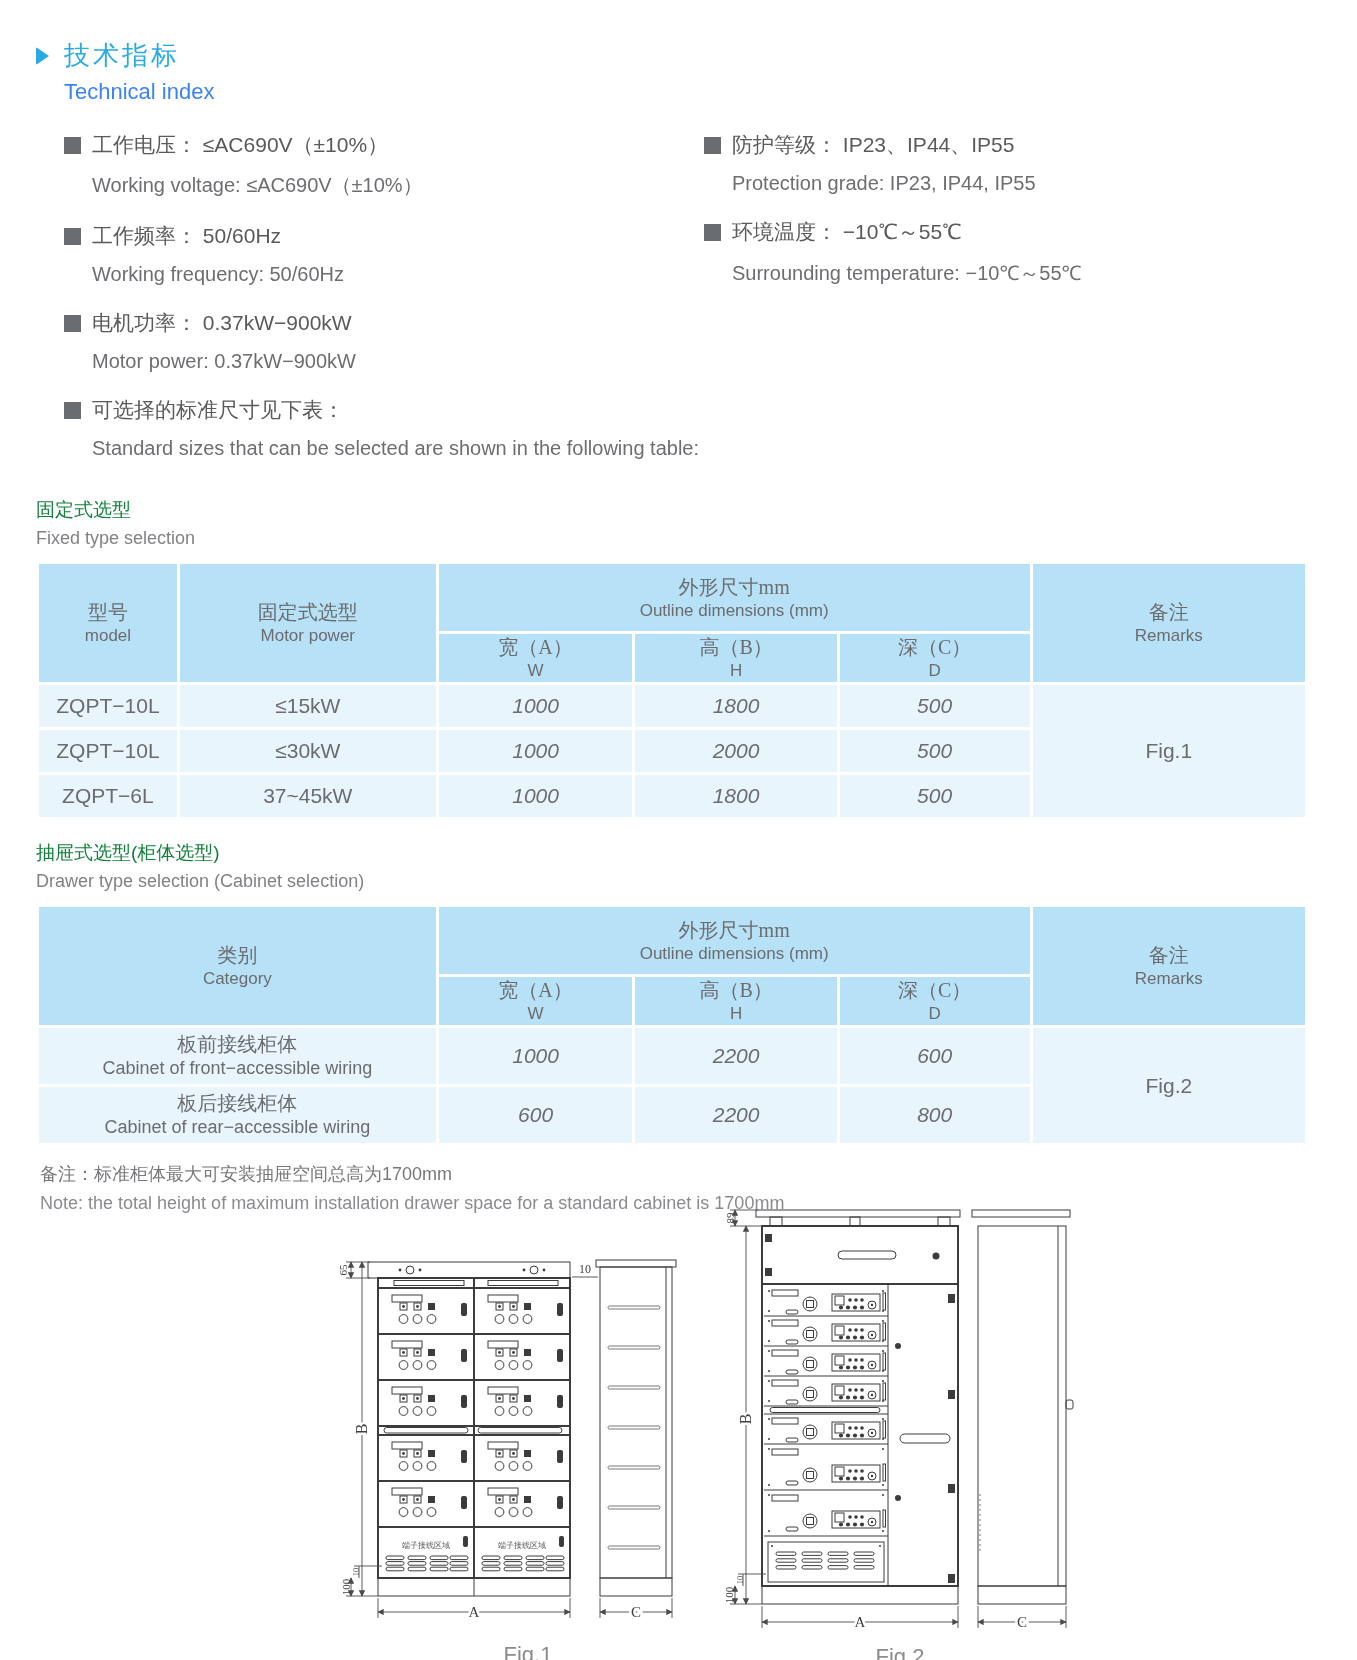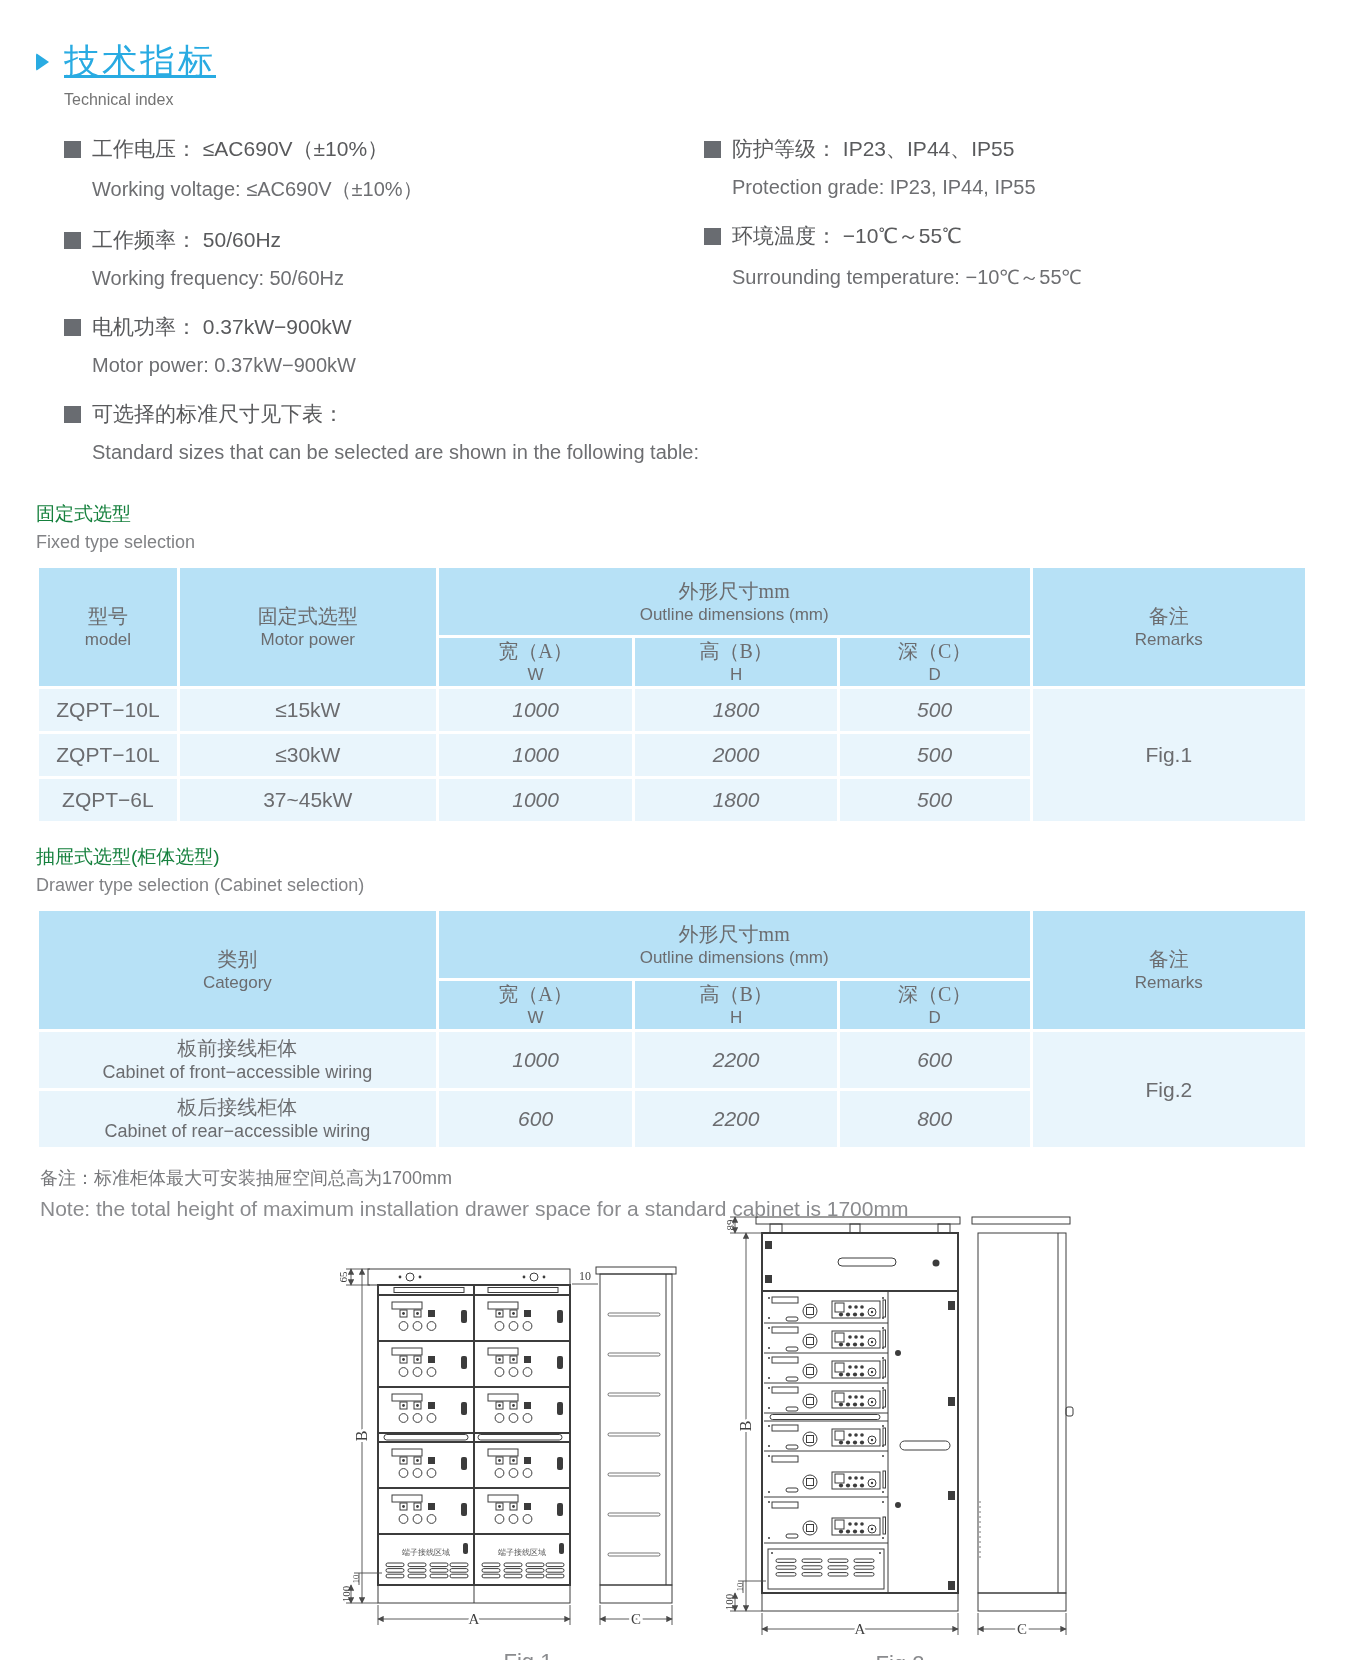--- a/index.html
+++ b/index.html
@@ -10,22 +10,22 @@
     overflow:hidden;
   }
   .page { position:absolute; inset:0; }
 
   
   .hdr { margin:38px 0 0 36px; }
   .hdr-row { display:flex; align-items:center; }
   .tri { width:0; height:0; border-left:13px solid #29abe2;
          border-top:9px solid transparent; border-bottom:9px solid transparent;
          margin-right:15px; border-radius:2px; }
-  .title-zh { font-size:35px; color:#29abe2; letter-spacing:3px;text-decoration:underline; }
-  .title-en { font-size:16px; color:#737373; margin:6px 0 0 28px; }
+  .title-zh { font-size:26px; color:#29abe2; letter-spacing:3px; }
+  .title-en { font-size:22px; color:#3b82f6; margin:6px 0 0 28px; }
 
   
   .specs { display:flex; margin:26px 0 0 64px; }
   .spec-col-left  { width:640px; }
   .spec-col-right { width:620px; }
   .spec-zh { font-size:21px; color:#595a5c; display:flex; align-items:center; }
   .bullet { display:inline-block; width:17px; height:17px; background:#696c71;
             margin-right:11px; flex:0 0 auto; }
   .spec-en { font-size:20px; color:#6d6e71; margin:13px 0 0 28px; }
   .spec-pair { margin-bottom:23px; }
@@ -50,21 +50,21 @@
   .drow  { height:45px; font-size:21px; }
   .drow2 { height:59px; }
   .num { font-size:21px;font-style:italic; }
   .cat-zh { font-size:20px; line-height:25px; }
   .cat-en { font-size:18px; line-height:23px; }
   .remark-cell { font-size:21px; }
 
   
   .note { margin:16px 0 0 40px; }
   .note-zh { font-size:18px; color:#77787b; }
-  .note-en { font-size:21px; color:#8a8b8e; margin-top:7px; }
+  .note-en { font-size:18px; color:#8a8b8e; margin-top:7px; }
 
   
   .figs { position:relative; height:540px; margin-top:4px; }
   .fig1 { position:absolute; left:338px; top:18px; }
   .fig2 { position:absolute; left:722px; top:-24px; }
   svg .ln  { stroke:#3c3c3c; stroke-width:1; fill:none; }
   svg .ln2 { stroke:#3c3c3c; stroke-width:2; fill:none; }
   svg .lnt { stroke:#3c3c3c; stroke-width:0.7; fill:none; }
   svg .fl  { fill:#3c3c3c; stroke:none; }
   svg .dim { stroke:#4a4a4a; stroke-width:0.9; fill:none; }

